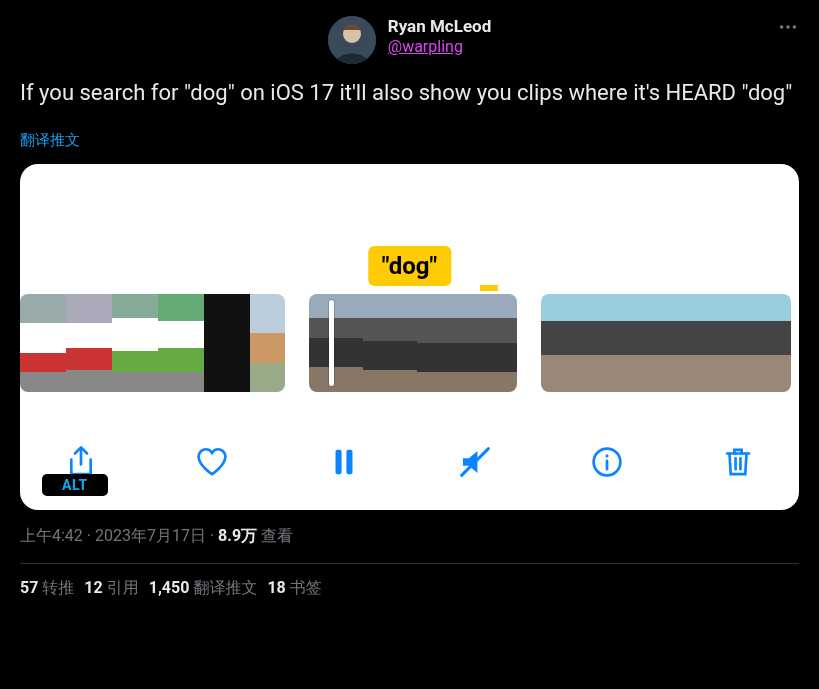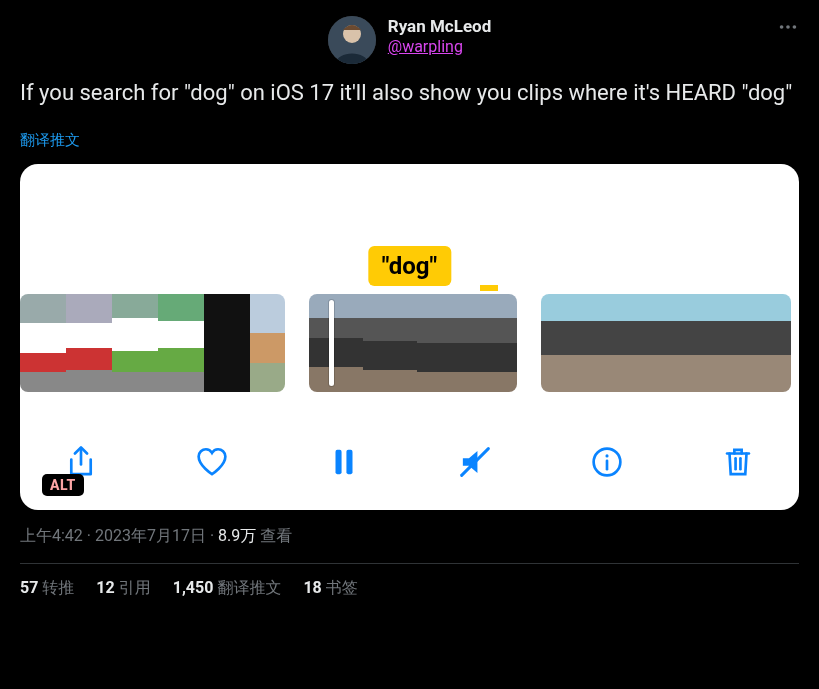--- a/index.html
+++ b/index.html
@@ -127,41 +127,41 @@
     display: flex;
     align-items: center;
     justify-content: center;
   }
   .tool-btn svg { width: 34px; height: 34px; }
   .alt-badge {
     position: absolute;
     left: 22px;
     bottom: 14px;
     background: #000;
-    color: #fca5a5;
+    color: #0ea5e9;
     font-weight: 800;
     font-size: 14px;
-    padding: 3px 8px;
+    padding: 3px 20px;
     border-radius: 5px;
     letter-spacing: 0.5px;
   }
   .meta-line {
     margin-top: 16px;
     font-size: 16px;
     color: #71767b;
   }
-  .meta-line .views-num { color: #e7e9ea; font-weight: 400; }
+  .meta-line .views-num { color: #e7e9ea; font-weight: 700; }
   .hr {
     border: none;
     border-top: 1px solid #2f3336;
     margin: 16px 0 14px 0;
   }
   .stats {
     display: flex;
-    gap: 22px;
+    gap: 10px;
     font-size: 16px;
     color: #71767b;
   }
   .stats .num { color: #e7e9ea; font-weight: 700; margin-right: 4px; }
 </style>
 </head>
 <body>
 
 <div class="tweet">
 

